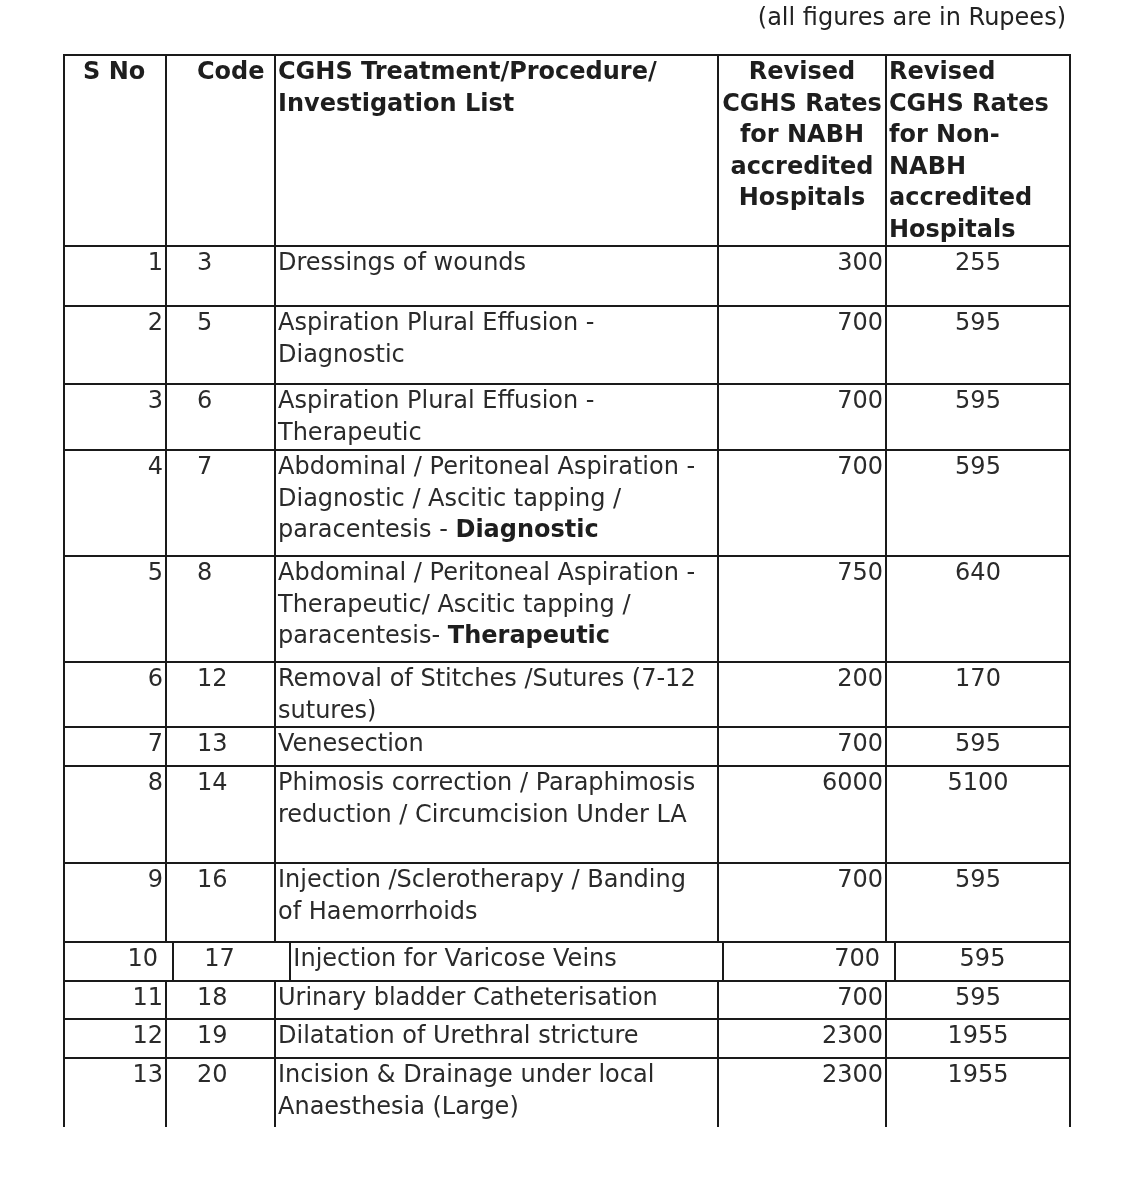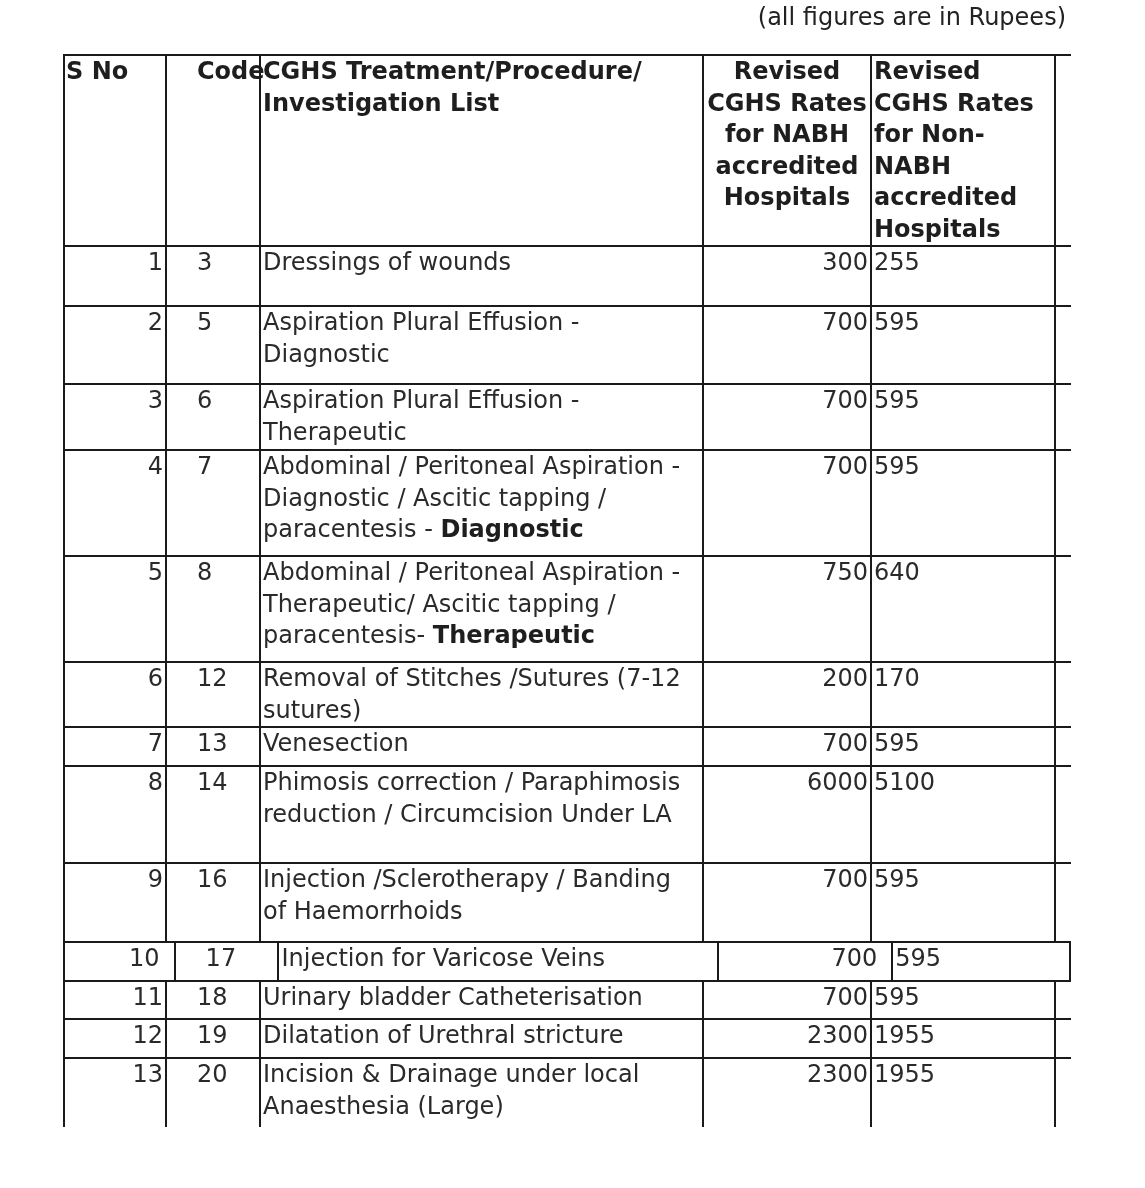--- a/index.html
+++ b/index.html
@@ -6,26 +6,26 @@
   body { width: 1145px; height: 1188px; position: relative; overflow: hidden;
          font-family: "DejaVu Sans", sans-serif; color: #2a2a2a; }
   .note { position: absolute; top: 3px; right: 79px; font-size: 24px; color: #222; }
   .tbl { position: absolute; left: 63px; top: 54px; width: 1008px; }
   .row { display: flex; border-top: 2px solid #1a1a1a; }
   .row.first { border-top: 2px solid #1a1a1a; }
   .cell { border-left: 2px solid #1a1a1a; box-sizing: border-box; font-size: 24px;
           line-height: 31.5px; padding: 0 2px 0 2px; }
   .cell:last-child { border-right: 2px solid #1a1a1a; }
   .c1 { width: 102px; text-align: right; }
-  .c2 { width: 94px; padding-left: 30px; }
+  .c2 { width: 109px; padding-left: 30px; }
   .c3 { width: 443px; }
   .c4 { width: 168px; text-align: right; }
-  .c5 { width: 186px; text-align: left; }
+  .c5 { width: 186px; text-align: center; }
   .head .cell { font-weight: bold; text-align: left; color: #1e1e1e; }
-  .head .cell.c1 { padding-left: 1px; }
+  .head .cell.c1 { padding-left: 18px; }
   b { font-weight: bold; color: #1e1e1e; }
 </style>
 </head>
 <body>
 
 <div class="note">(all figures are in Rupees)</div>
 
 <div class="tbl">
   <div class="row head first">
     <div class="cell c1">S No</div>

